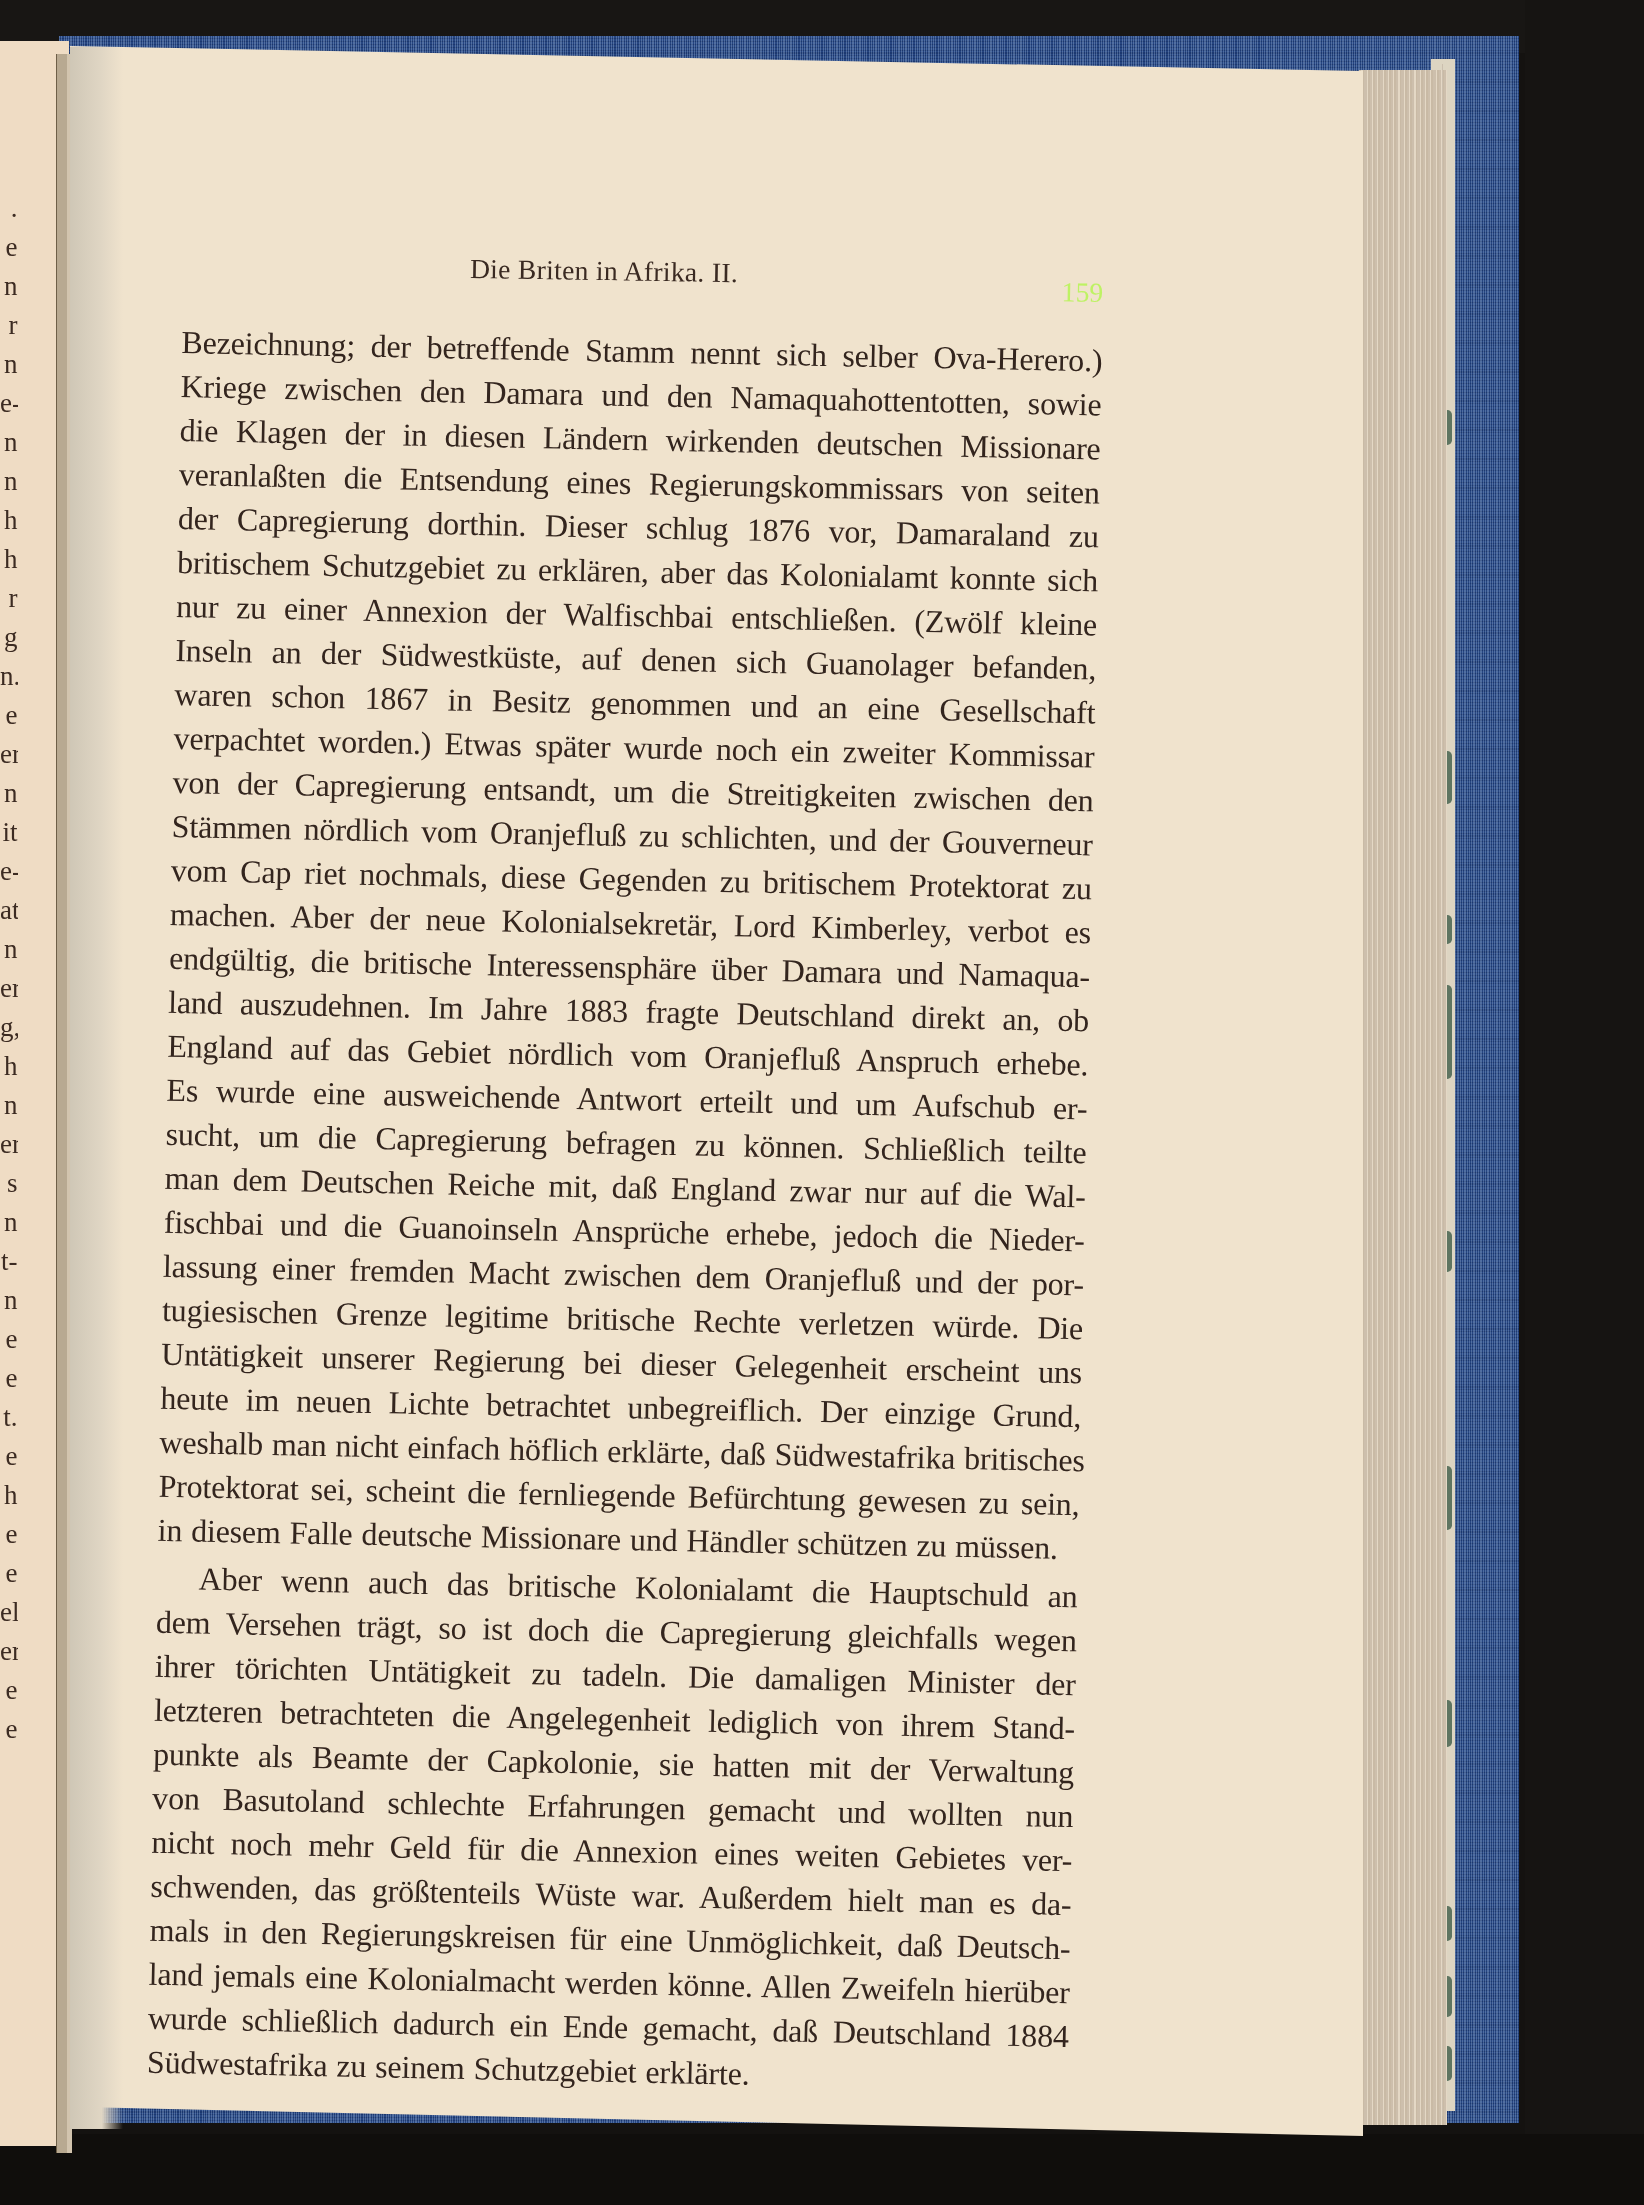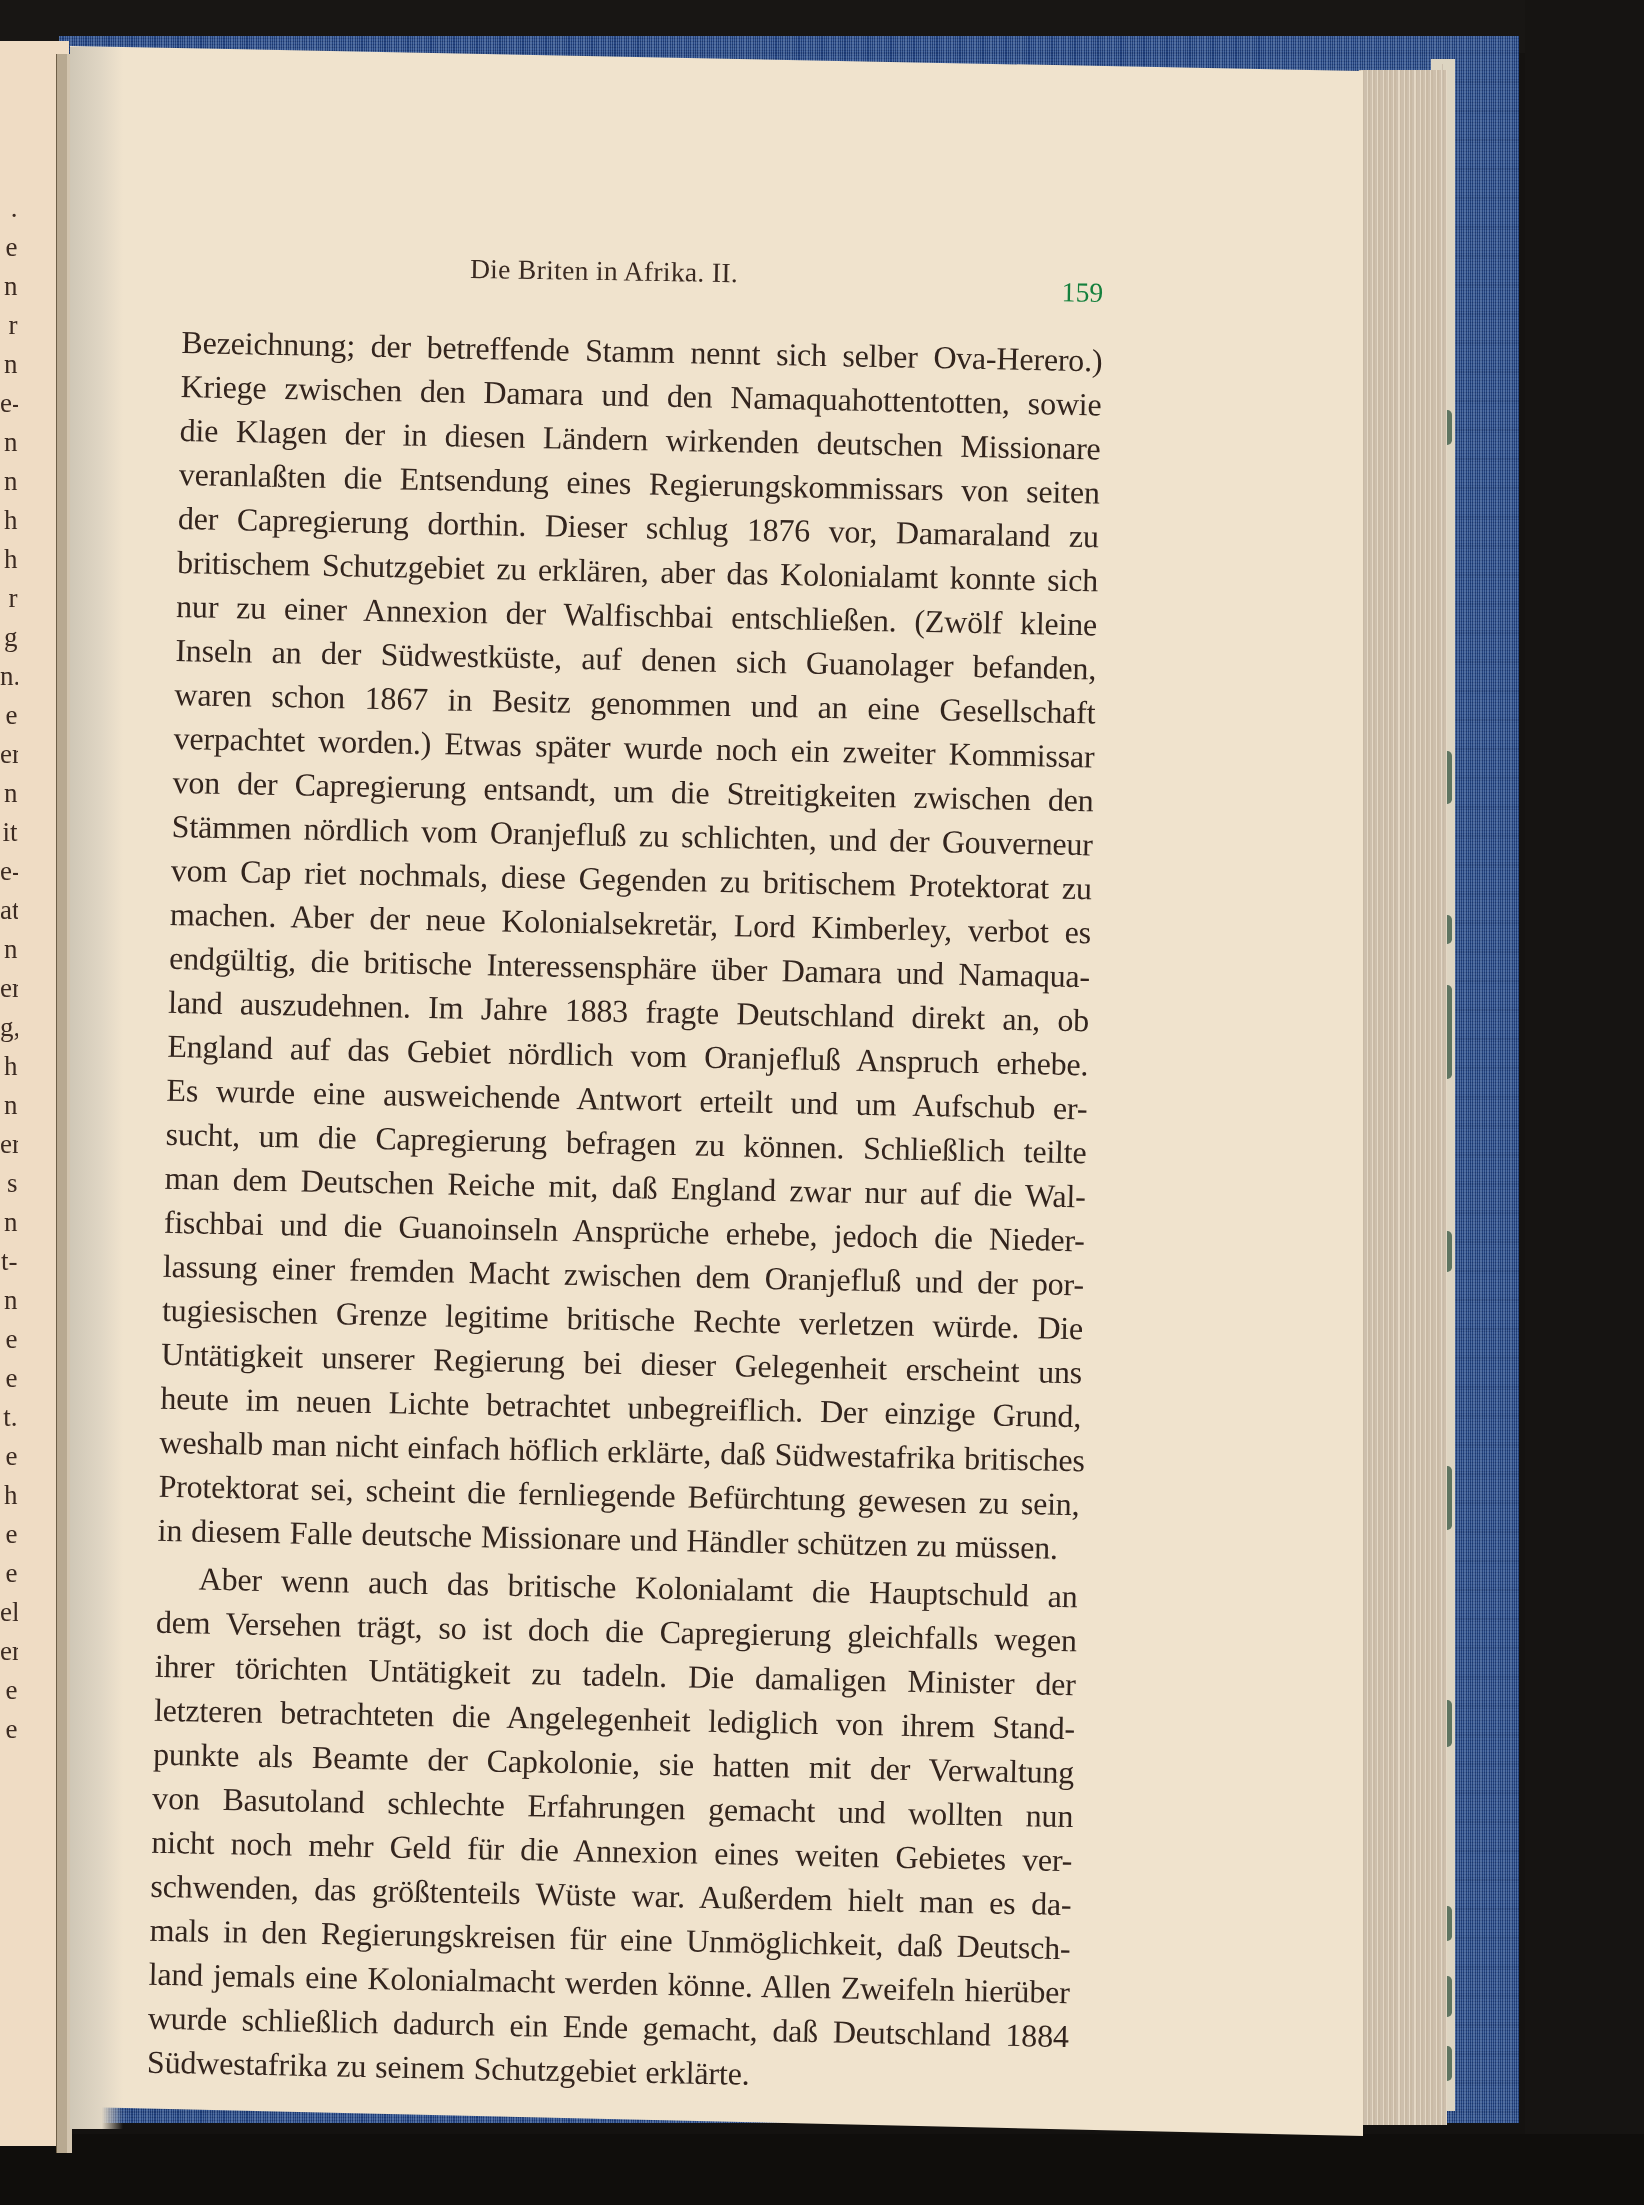--- a/index.html
+++ b/index.html
@@ -72,21 +72,21 @@
     .running-head {
       position: absolute; left: 470px; top: 253px; width: 645px; height: 35px;
       transform: rotate(0.9deg); transform-origin: 0 50%;
     }
     .running-title {
       position: absolute; left: 0; top: 0;
       font-size: 27.6px; color: #3a2a22; letter-spacing: 0.3px; white-space: nowrap;
     }
     .page-number {
       position: absolute; left: 592px; top: 14px;
-      font-size: 27.6px; color: #15803d;
+      font-size: 27.6px; color: #bef264;
     }
 
     .text-block {
       position: absolute; left: 182px; top: 320px; width: 921px;
       transform: rotate(1.15deg); transform-origin: 0 0;
       color: #33251e;
     }
     .text-line {
       font-size: 32px; line-height: 44px; height: 44px;
       white-space: nowrap; text-align: justify; text-align-last: justify;

